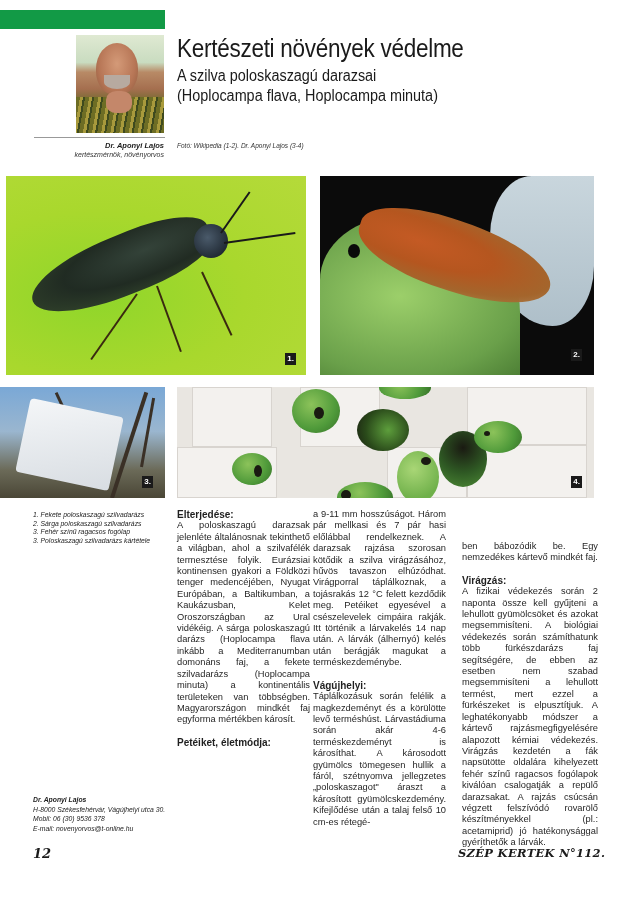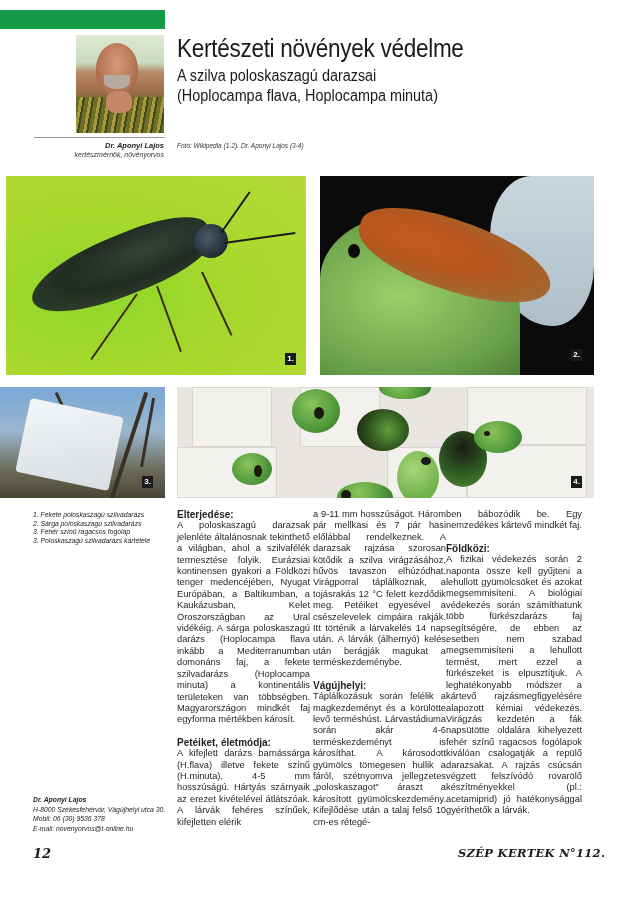--- a/index.html
+++ b/index.html
@@ -58,21 +58,21 @@
   .plum .spot { position: absolute; border-radius: 50%; background: #1a1a12; }
 
   .captions { position: absolute; left: 33px; top: 511px; font-size: 6.8px; font-style: italic; line-height: 8.5px; color: #222; }
 
   .col { position: absolute; top: 509px; width: 133px; font-size: 9.3px; line-height: 11.4px; text-align: justify; color: #1f1f1f; }
   .col p { margin: 0; }
   .col h3 { font-size: 10px; font-weight: bold; line-height: 11.4px; margin: 0; }
   .col .gap { height: 11px; }
   #col1 { left: 177px; }
   #col2 { left: 313px; }
-  #col3 { left: 446px; width: 136px; }
+  #col3 { left: 462px; width: 136px; margin-top: 32px; }
 
   .contact { position: absolute; left: 33px; top: 795px; font-size: 6.8px; font-style: italic; line-height: 9.6px; color: #222; }
   .contact .name { font-weight: bold; }
 
   .page-num { position: absolute; left: 33px; top: 846px; font-family: "DejaVu Serif", serif; font-weight: bold; font-style: italic; font-size: 13px; }
   .mag-name { position: absolute; left: 458px; top: 846px; font-family: "DejaVu Serif", serif; font-weight: bold; font-style: italic; font-size: 11.5px; white-space: nowrap; letter-spacing: .3px; }
 </style>
 </head>
 <body>
 
@@ -155,34 +155,33 @@
   <div>2. Sárga poloskaszagú szilvadarázs</div>
   <div>3. Fehér színű ragacsos fogólap</div>
   <div>3. Poloskaszagú szilvadarázs kártétele</div>
 </div>
 
 <div class="col" id="col1">
   <h3>Elterjedése:</h3>
   <p>A poloskaszagú darazsak jelenléte általánosnak tekinthető a világban, ahol a szilvafélék termesztése folyik. Eurázsiai kontinensen gyakori a Földközi tenger medencéjében, Nyugat Európában, a Baltikumban, a Kaukázusban, Kelet Oroszországban az Ural vidékéig. A sárga poloskaszagú darázs (Hoplocampa flava inkább a Mediterranumban domonáns faj, a fekete szilvadarázs (Hoplocampa minuta) a kontinentális területeken van többségben. Magyarországon mindkét faj egyforma mértékben károsít.</p>
   <div class="gap"></div>
   <h3>Petéiket, életmódja:</h3>
-  <p>A kifejlett darázs barnássárga (H.flava) illetve fekete színű (H.minuta), 4-5 mm hosszúságú. Hártyás szárnyaik az erezet kivételével átlátszóak. A lárvák fehéres színűek, kifejletten elérik</p>
 </div>
 
 <div class="col" id="col2">
   <p>a 9-11 mm hosszúságot. Három pár mellkasi és 7 pár hasi előlábbal rendelkeznek. A darazsak rajzása szorosan kötődik a szilva virágzásához, hűvös tavaszon elhúzódhat. Virágporral táplálkoznak, a tojásrakás 12 °C felett kezdődik meg. Petéiket egyesével a csészelevelek cimpáira rakják. Itt történik a lárvakelés 14 nap után. A lárvák (álhernyó) kelés után berágják magukat a terméskezdeménybe.</p>
   <div class="gap"></div>
   <h3>Vágújhelyi:</h3>
   <p>Táplálkozásuk során felélik a magkezdeményt és a körülötte levő terméshúst. Lárvastádiuma során akár 4-6 terméskezdeményt is károsíthat. A károsodott gyümölcs tömegesen hullik a fáról, szétnyomva jellegzetes „poloskaszagot" áraszt a károsított gyümölcskezdemény. Kifejlődése után a talaj felső 10 cm-es rétegé-</p>
 </div>
 
 <div class="col" id="col3">
   <p>ben bábozódik be. Egy nemzedékes kártevő mindkét faj.</p>
   <div class="gap"></div>
-  <h3>Földközi:</h3>
+  <h3>Virágzás:</h3>
   <p>A fizikai védekezés során 2 naponta össze kell gyűjteni a lehullott gyümölcsöket és azokat megsemmisíteni. A biológiai védekezés során számíthatunk több fürkészdarázs faj segítségére, de ebben az esetben nem szabad megsemmisíteni a lehullott termést, mert ezzel a fürkészeket is elpusztítjuk. A leghatékonyabb módszer a kártevő rajzásmegfigyelésére alapozott kémiai védekezés. Virágzás kezdetén a fák napsütötte oldalára kihelyezett fehér színű ragacsos fogólapok kiválóan csalogatják a repülő darazsakat. A rajzás csúcsán végzett felszívódó rovarölő készítményekkel (pl.: acetamiprid) jó hatékonysággal gyéríthetők a lárvák.</p>
 </div>
 
 <div class="contact">
   <div class="name">Dr. Aponyi Lajos</div>
   <div>H-8000 Székesfehérvár, Vágújhelyi utca 30.</div>
   <div>Mobil: 06 (30) 9536 378</div>
   <div>E-mail: novenyorvos@t-online.hu</div>
 </div>
 

